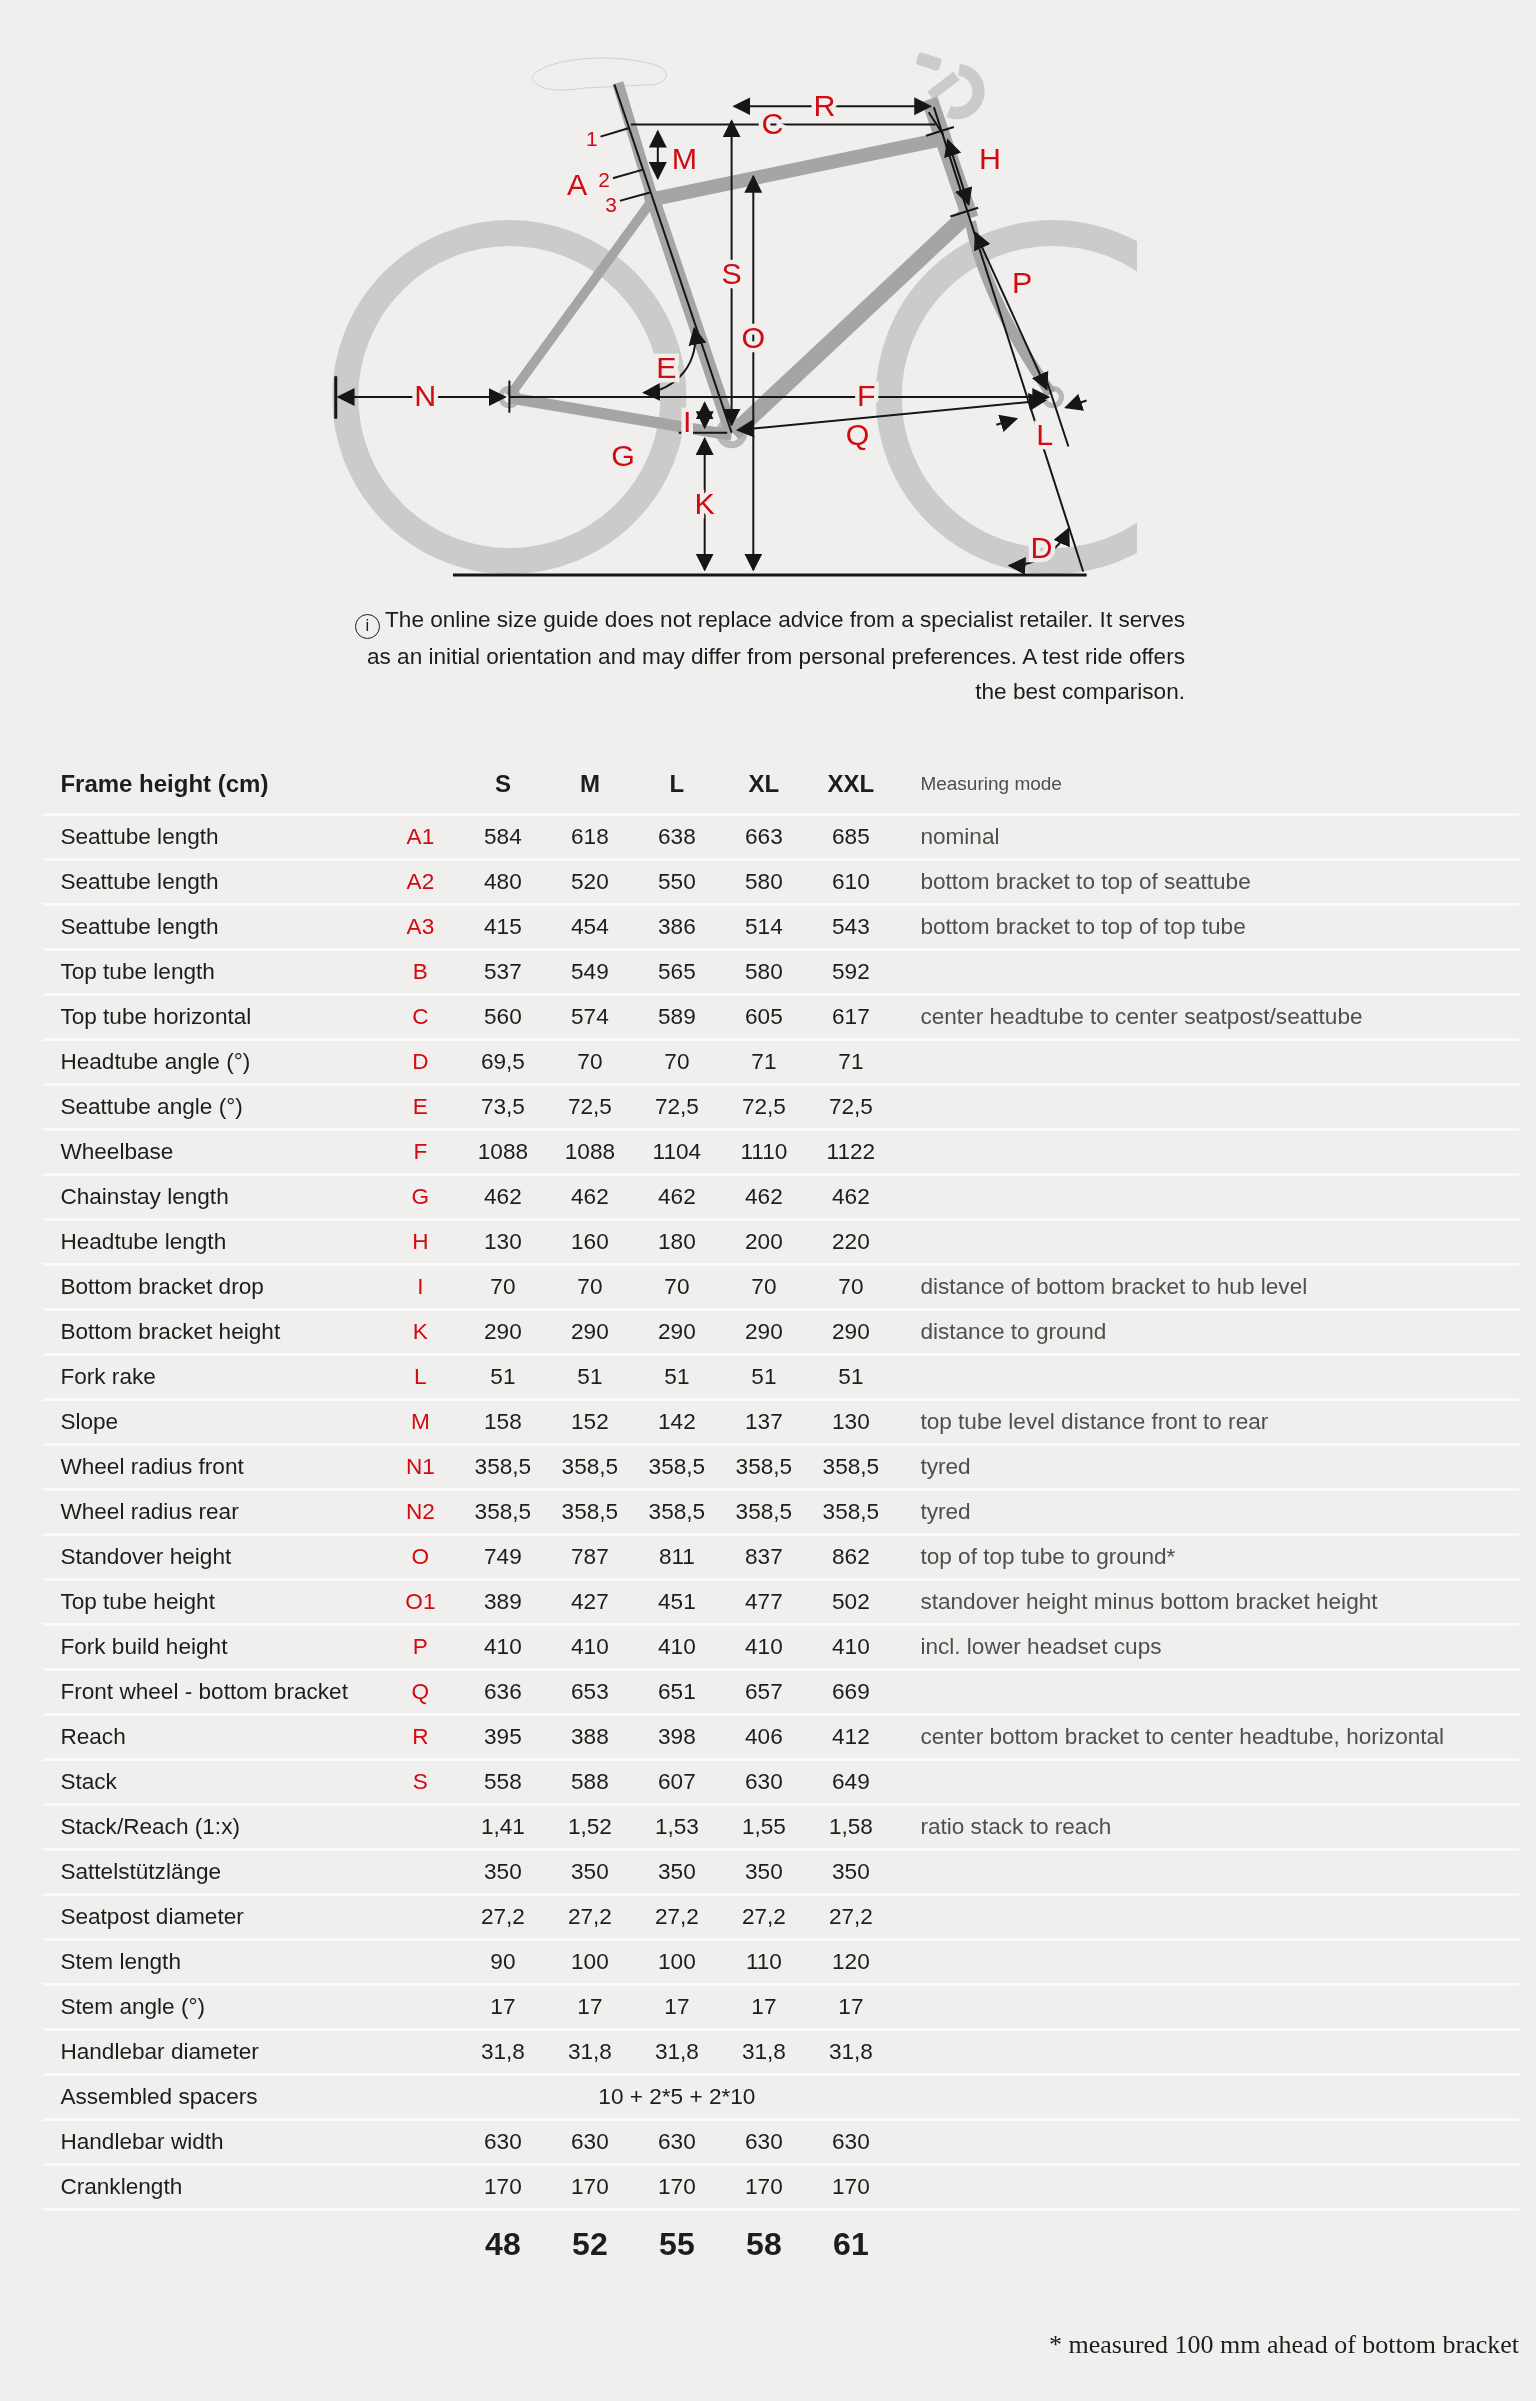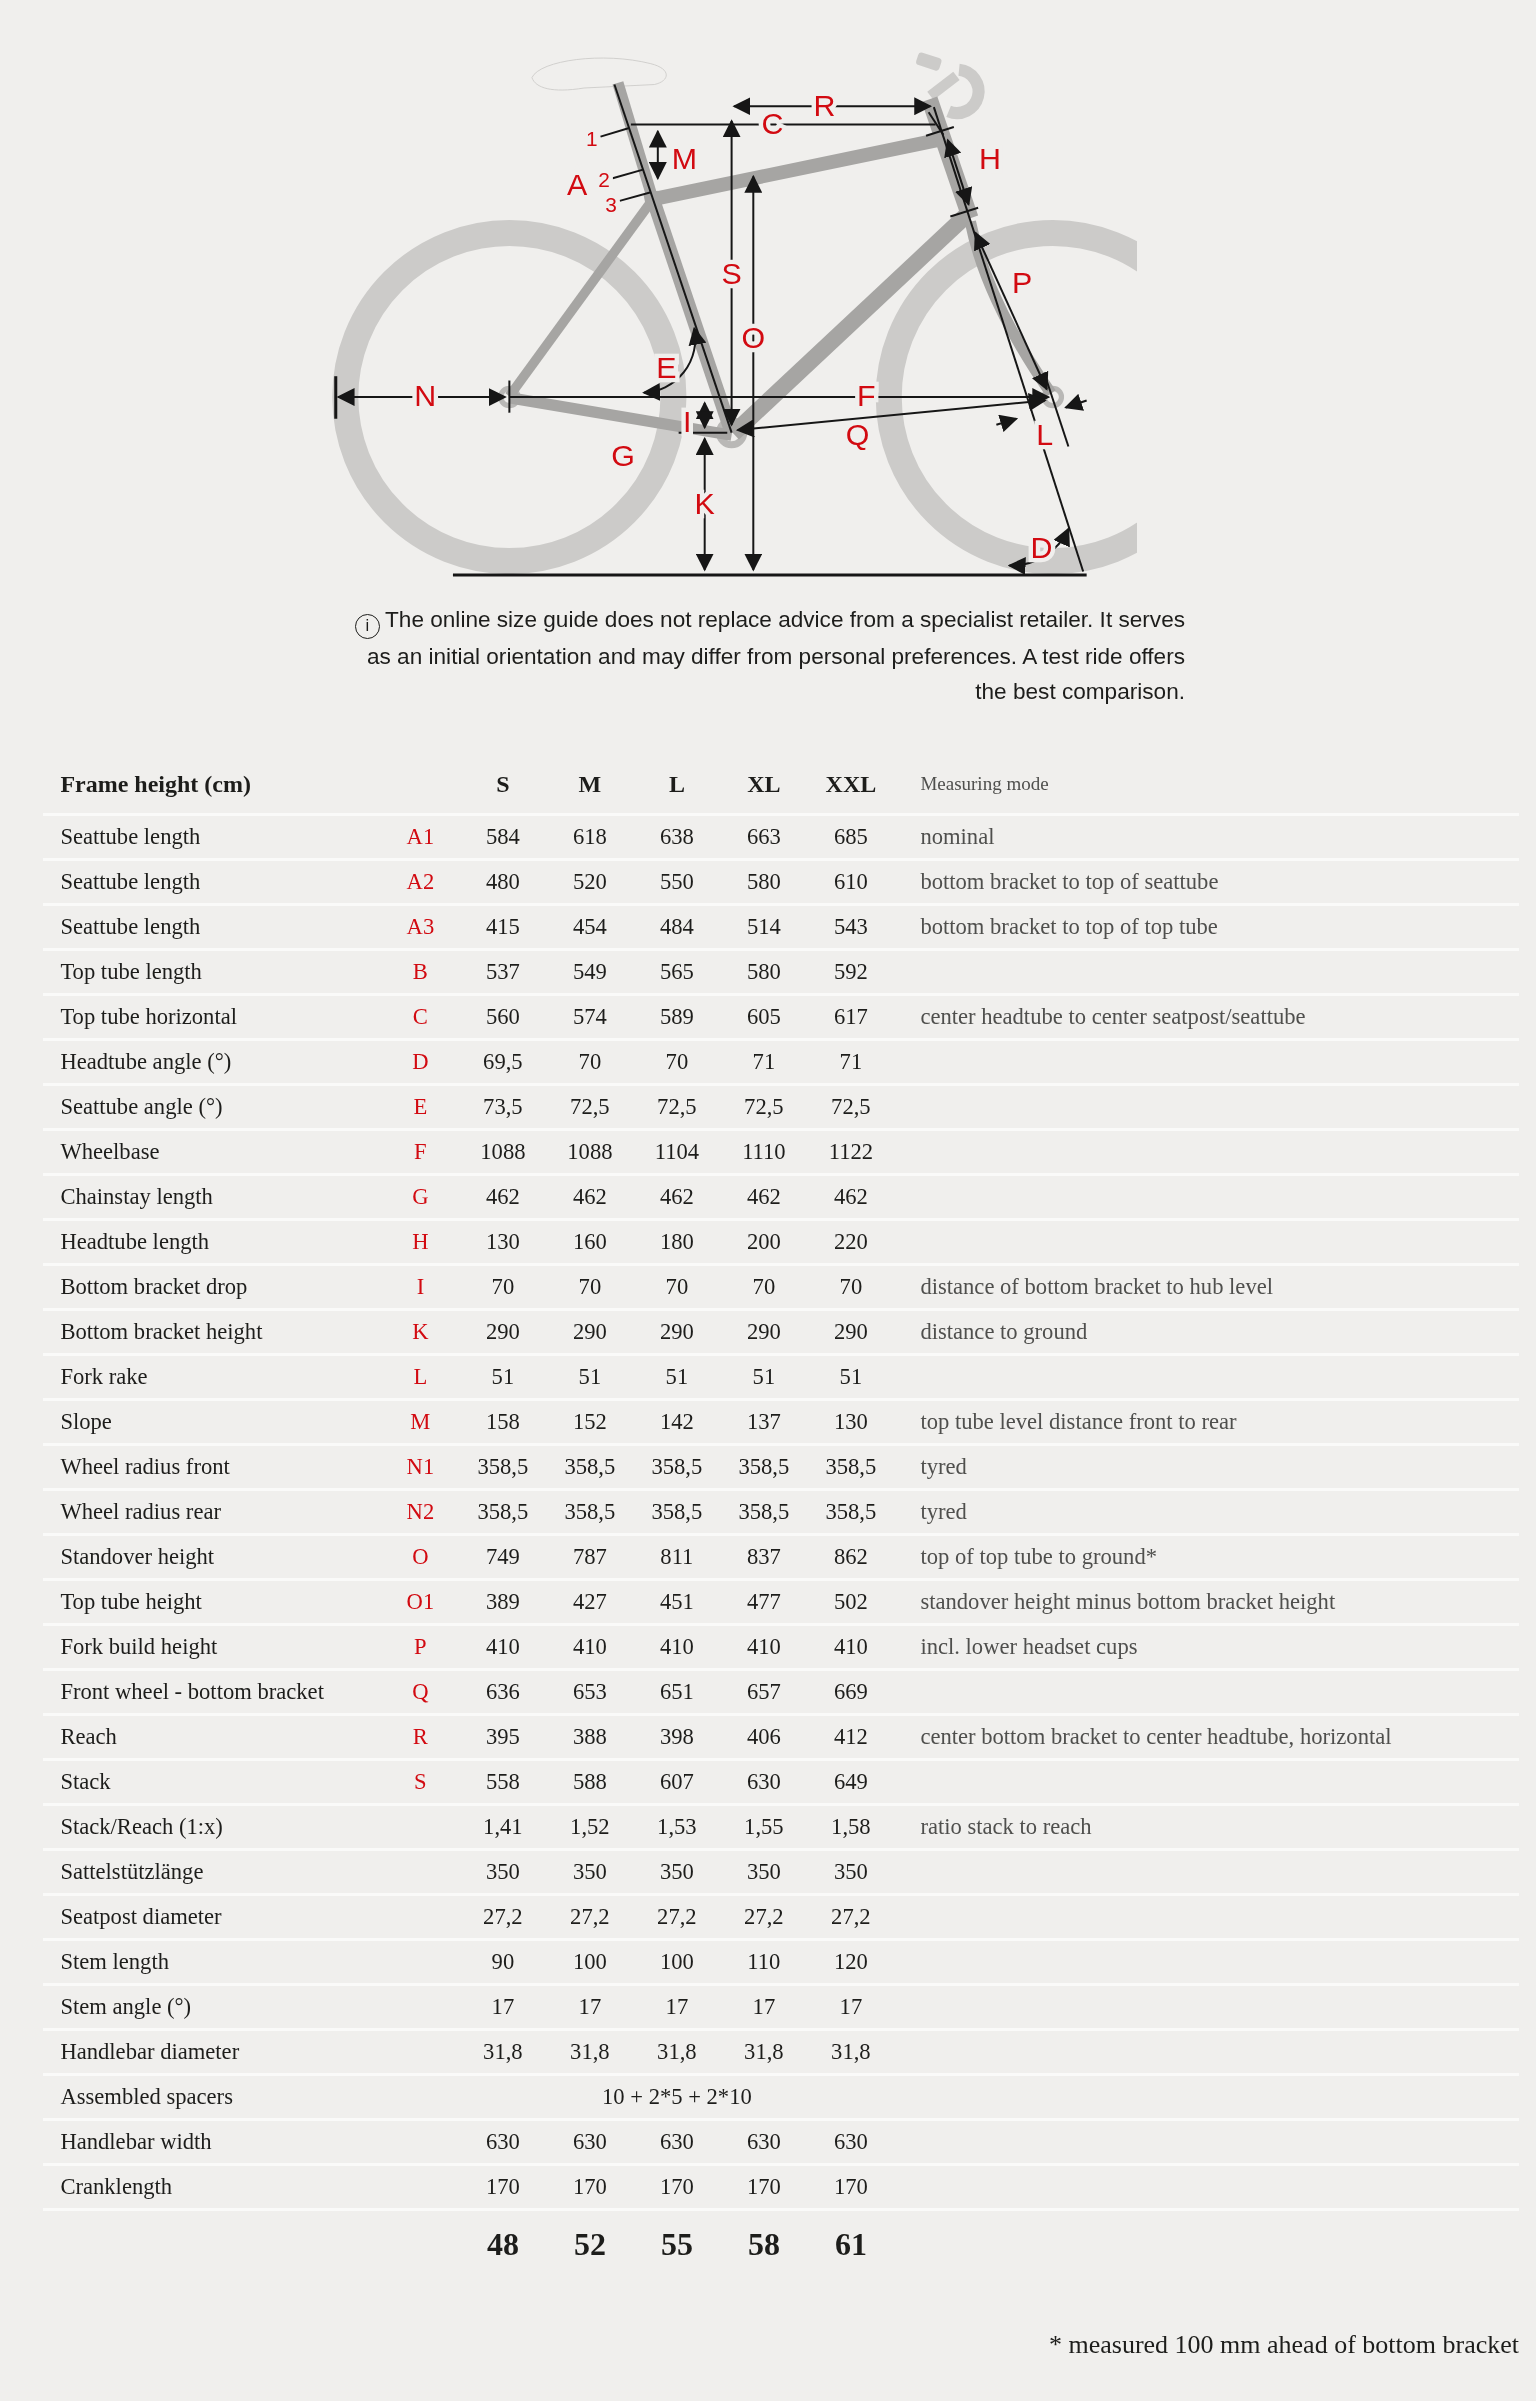--- a/index.html
+++ b/index.html
@@ -22,21 +22,21 @@
   .dline{stroke:var(--line); stroke-width:2.3px; fill:none;}
   .thick{stroke-width:3.5px;}
   .tube{stroke:var(--frame); fill:none;}
   .sil{stroke:var(--sil); fill:none;}
   
   .info-note{width:833px; margin:12px auto 0; text-align:right; font-size:22.6px; line-height:1.55; color:var(--ink);}
   .info-icon{display:inline-flex; align-items:center; justify-content:center;
     width:25px;height:25px;border:1.7px solid var(--ink);border-radius:50%;
     font-size:16.5px; vertical-align:-4.3px; margin-right:5.2px; box-sizing:border-box;}
   
-  .geo-table{width:1476px; margin:47px 17.4px 0 43px; font-size:22.6px;font-family:Liberation Serif, serif;}
+  .geo-table{width:1476px; margin:47px 17.4px 0 43px; font-size:22.6px;}
   .trow, .thead, .tsizes{
     display:grid;
     grid-template-columns:17.4px 321px 78px repeat(5,87px) 26px 1fr;
     align-items:center; box-sizing:border-box;
   }
   .thead{height:57px; font-weight:bold; font-size:24px;}
   .thead .c-measure{font-weight:normal; font-size:19px;}
   .trow{height:45px; border-top:3.5px solid var(--sep);}
   .c-label{grid-column:2; white-space:nowrap;}
   .c-letter{grid-column:3; text-align:center; color:var(--red);}
@@ -183,21 +183,21 @@
     <div class="c-val">610</div>
 
     <div class="c-measure">bottom bracket to top of seattube</div>
   </div>
         <div class="trow">
     <div></div>
     <div class="c-label">Seattube length</div>
     <div class="c-letter">A3</div>
     <div class="c-val">415</div>
     <div class="c-val">454</div>
-    <div class="c-val">484</div>
+    <div class="c-val">386</div>
     <div class="c-val">514</div>
     <div class="c-val">543</div>
 
     <div class="c-measure">bottom bracket to top of top tube</div>
   </div>
         <div class="trow">
     <div></div>
     <div class="c-label">Top tube length</div>
     <div class="c-letter">B</div>
     <div class="c-val">537</div>

